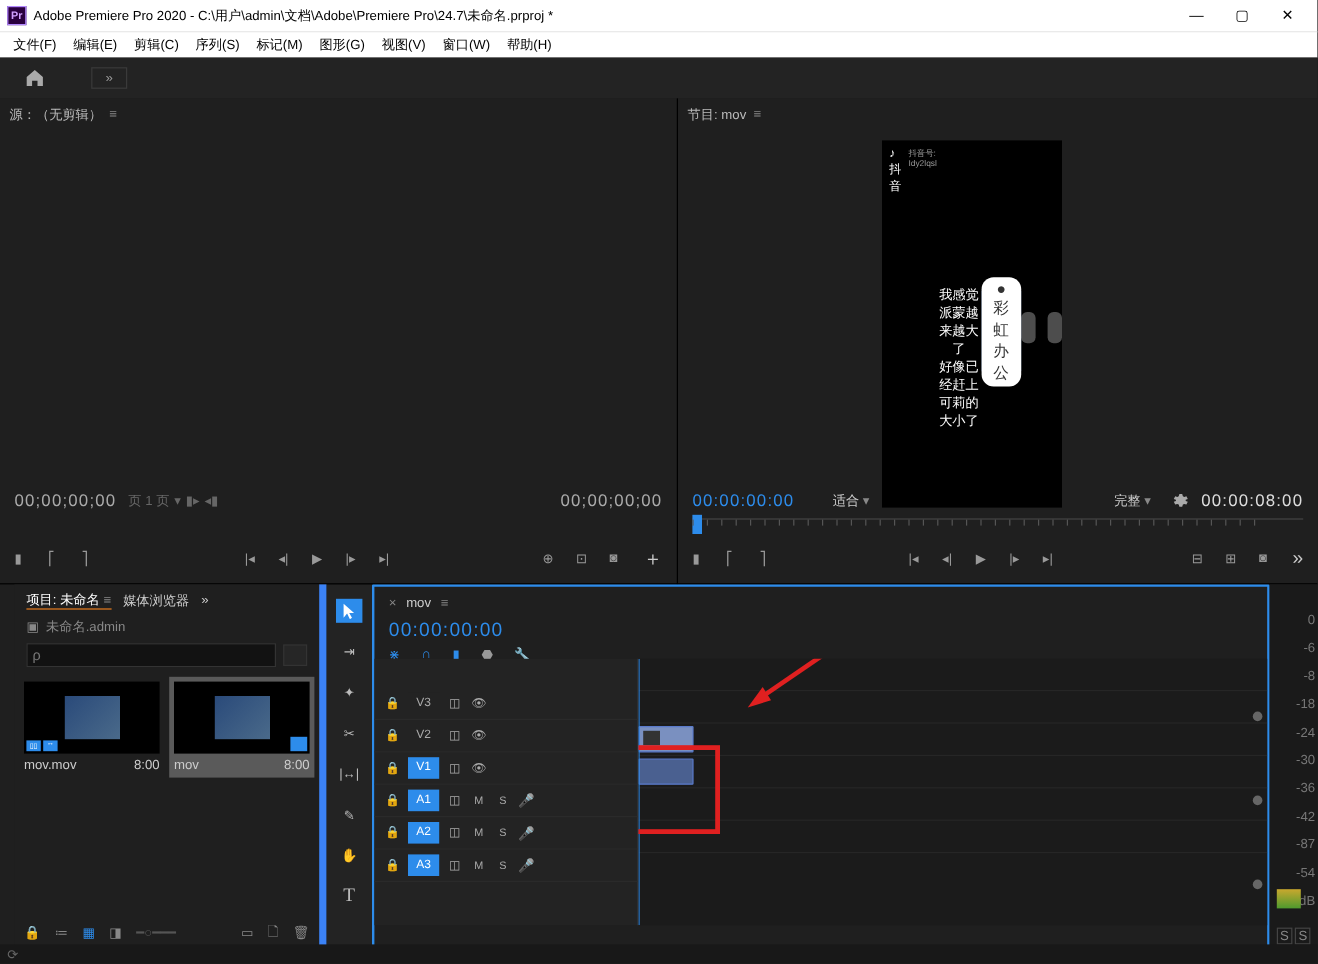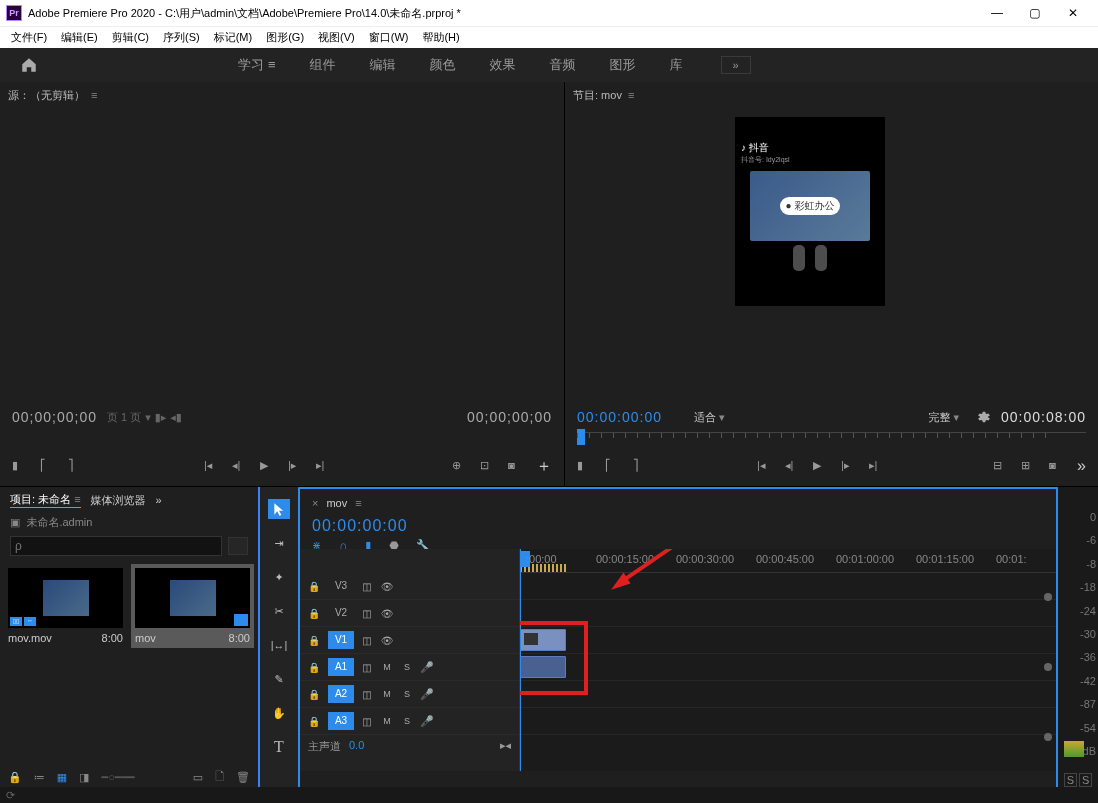--- a/index.html
+++ b/index.html
@@ -15,43 +15,43 @@
 .workspaces .tabs { margin-left:200px; display:flex; gap:34px;}
 .workspaces .tabs span { color:#999; cursor:pointer; padding:4px 0; font-size:13px;}
 .workspaces .tabs span.active { color:#2d8ceb;}
 .workspaces .underline { color:#2d8ceb; margin-left:4px;}
 .workspaces .more { margin-left:38px; width:30px; text-align:center; color:#999; border:1px solid #3a3a3a; padding:2px 6px;}
 .main { display:flex; flex-wrap:wrap;}
 .panel { background:#1f1f1f; position:relative;}
 .panel-header { height:26px; display:flex; align-items:center; padding:0 8px; color:#bbb; gap:6px;}
 .source { width:565px; height:405px; border-right:1px solid #000; border-bottom:1px solid #000;}
 .program { width:533px; height:405px; border-bottom:1px solid #000;}
-.prog-video { position:absolute; left:170px; top:35px; width:150px; height:189px; background:#000; display:flex; flex-direction:column; align-items:center; padding-top:24px;}
+.prog-video { position:absolute; left:170px; top:35px; width:150px; height:306px; background:#000; display:flex; align-items:center; padding-top:6px;}
 .prog-video .dy { color:#fff; font-size:10px; align-self:flex-start; margin-left:6px;}
 .prog-video .dysub { color:#999; font-size:7px; align-self:flex-start; margin-left:6px;}
 .prog-video .sub1 { color:#fff; font-size:9px; margin-top:50px; text-align:center;}
 .prog-video .thumb { width:120px; height:70px; margin-top:6px; background:linear-gradient(135deg,#3a5a8a,#5a7a9a); border-radius:2px; position:relative; display:flex; align-items:center; justify-content:center;}
-.prog-video .thumb .badge { background:#fff; color:#333; font-size:10px; padding:2px 6px; border-radius:10px;}
+.prog-video .thumb .badge { background:#fff; color:#333; font-size:13px; padding:2px 6px; border-radius:10px;text-align:center;}
 .prog-video .figures { height:30px; display:flex; gap:10px; margin-top:4px;}
 .prog-video .fig { width:12px; height:26px; background:rgba(255,255,255,.3); border-radius:5px;}
 .tc-row { position:absolute; bottom:58px; left:0; right:0; height:22px; display:flex; align-items:center; padding:0 12px; gap:10px;}
 .tc-row .tc-left { color:#2d8ceb; font-size:14px; letter-spacing:1px;}
 .tc-row .tc-left.grey { color:#aaa;}
 .tc-row .fit { display:flex; align-items:center; gap:4px;}
 .tc-row .tc-right { margin-left:auto; color:#ddd; font-size:14px; letter-spacing:1px;}
 .tc-row .wrench { margin-left:8px; color:#888;}
 .ruler { position:absolute; bottom:40px; left:12px; right:12px; height:14px; border-top:1px solid #444;}
 .ruler .playhead { position:absolute; top:-4px; width:8px; height:16px; background:#2d8ceb; left:0;}
 .ruler .tick { position:absolute; width:1px; height:5px; background:#555; top:0;}
 .transport { position:absolute; bottom:8px; left:0; right:0; height:24px; display:flex; align-items:center; padding:0 12px; gap:14px; color:#999;}
 .transport .spacer { flex:1;}
 .transport .plus { font-size:16px; color:#ccc; margin-left:auto;}
 .transport svg, .transport span.ico { width:14px; height:14px; display:inline-block; cursor:pointer;}
 .bottom { display:flex; height:304px;}
-.project { width:260px; background:#1f1f1f; border-right:2px solid #3b82f6; position:relative;}
+.project { width:260px; background:#1f1f1f; border-right:6px solid #3b82f6; position:relative;margin-left:12px;}
 .proj-tabs { height:26px; display:flex; align-items:center; gap:10px; padding:0 10px; color:#ccc;}
 .proj-tabs .active { color:#fff; border-bottom:1px solid #e87c1e;}
 .proj-sub { padding:2px 10px; color:#888; display:flex; align-items:center; gap:6px;}
 .proj-search { display:flex; align-items:center; padding:4px 10px; gap:6px;}
 .proj-search input { flex:1; background:#121212; border:1px solid #333; color:#aaa; padding:2px 4px; font-size:12px;}
 .proj-search .bin { width:20px; height:18px; border:1px solid #333; background:#262626;}
 .proj-items { display:flex; padding:4px; gap:4px;}
 .proj-item { flex:1; padding:4px; cursor:pointer;}
 .proj-item.selected { background:#5a5a5a;}
 .proj-thumb { width:100%; height:60px; background:#000; position:relative; display:flex; align-items:center; justify-content:center;}
@@ -102,21 +102,21 @@
 .meters .ss span { border:1px solid #444; padding:0 2px;}
 .statusbar { position:absolute; bottom:0; left:0; right:0; height:16px; background:#181818; display:flex; align-items:center; padding:0 6px; color:#666;}
 .ham { display:inline-block; color:#888;}
 .eye::before{content:"👁"; font-size:10px;}
 </style>
 </head>
 <body>
 
 <div class="titlebar">
   <div class="pr-icon">Pr</div>
-  <div>Adobe Premiere Pro 2020 - C:\用户\admin\文档\Adobe\Premiere Pro\14.0\未命名.prproj *</div>
+  <div>Adobe Premiere Pro 2020 - C:\用户\admin\文档\Adobe\Premiere Pro\24.7\未命名.prproj *</div>
   <div class="wctl">
     <span>—</span>
     <span>▢</span>
     <span>✕</span>
   </div>
 </div>
 
 <div class="menubar">
   <span>文件(F)</span>
   <span>编辑(E)</span>
@@ -126,30 +126,20 @@
   <span>图形(G)</span>
   <span>视图(V)</span>
   <span>窗口(W)</span>
   <span>帮助(H)</span>
 </div>
 
 <div class="workspaces">
   <svg class="home" viewBox="0 0 24 24" fill="#aaa">
       <path d="M3 11l9-8 9 8v10h-6v-6h-6v6H3z"></path>
     </svg>
-  <div class="tabs">
-    <span class="active"><span>学习</span><span class="underline">≡</span></span>
-    <span>组件</span>
-    <span>编辑</span>
-    <span>颜色</span>
-    <span>效果</span>
-    <span>音频</span>
-    <span>图形</span>
-    <span>库</span>
-  </div>
   <span class="more">»</span>
 </div>
 
 <div class="main">
 
   <div class="panel source">
     <div class="panel-header">
       <span>源：（无剪辑）</span>
       <span class="ham">≡</span>
     </div>
@@ -182,20 +172,24 @@
   </div>
 
   <div class="panel program">
     <div class="panel-header">
       <span>节目: mov</span>
       <span class="ham">≡</span>
     </div>
     <div class="prog-video">
       <div class="dy">♪ 抖音</div>
       <div class="dysub">抖音号: Idy2lqsl</div>
+      <div class="sub1">
+        <div>我感觉派蒙越来越大了</div>
+        <div>好像已经赶上可莉的大小了</div>
+      </div>
       <div class="thumb">
           <div class="badge">● 彩虹办公</div>
         </div>
       <div class="figures">
           <div class="fig"></div>
           <div class="fig"></div>
         </div>
     </div>
     <div class="tc-row">
       <span class="tc-left">00:00:00:00</span>
@@ -389,38 +383,22 @@
             <span class="mic">🎤</span>
           </div>
         <div class="track">
             <span class="lock">🔒</span>
             <span class="trk-name active">A3</span>
             <span class="sync">◫</span>
             <span class="mute">M</span>
             <span class="solo">S</span>
             <span class="mic">🎤</span>
           </div>
-        <div class="master">
-            <span>主声道</span>
-            <span class="val">0.0</span>
-            <span style="margin-left:auto">▸◂</span>
-          </div>
       </div>
       <div class="tl-canvas">
-        <div class="tl-ruler">
-          <div class="hatch"></div>
-          <div class="head"></div>
-          <span style="left:6px">:00:00</span>
-          <span style="left:76px">00:00:15:00</span>
-          <span style="left:156px">00:00:30:00</span>
-          <span style="left:236px">00:00:45:00</span>
-          <span style="left:316px">00:01:00:00</span>
-          <span style="left:396px">00:01:15:00</span>
-          <span style="left:476px">00:01:</span>
-        </div>
         <div class="playline"></div>
         <div class="tl-row"></div>
         <div class="tl-row"></div>
         <div class="tl-row">
             <div class="clip v" style="left:0;width:46px">
               <div class="thumb"></div>
             </div>
           </div>
         <div class="tl-row">
             <div class="clip a" style="left:0;width:46px"></div>

